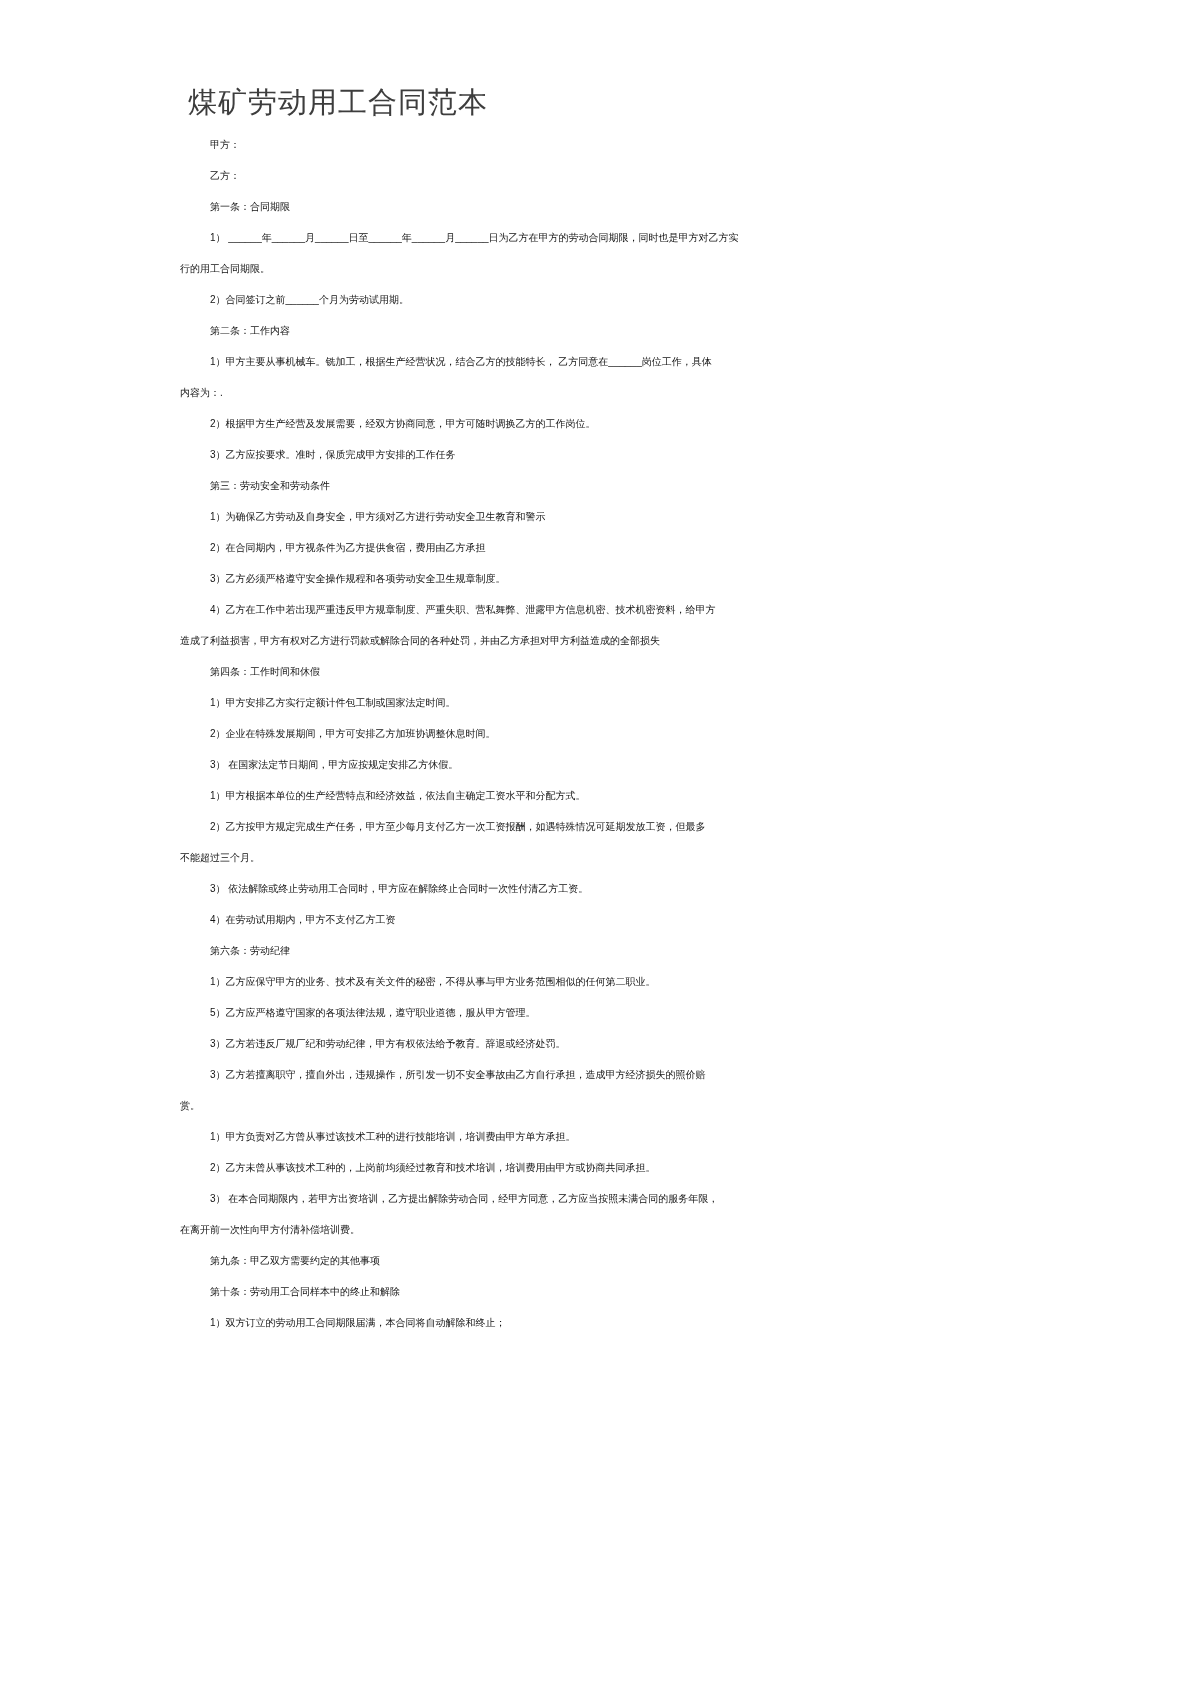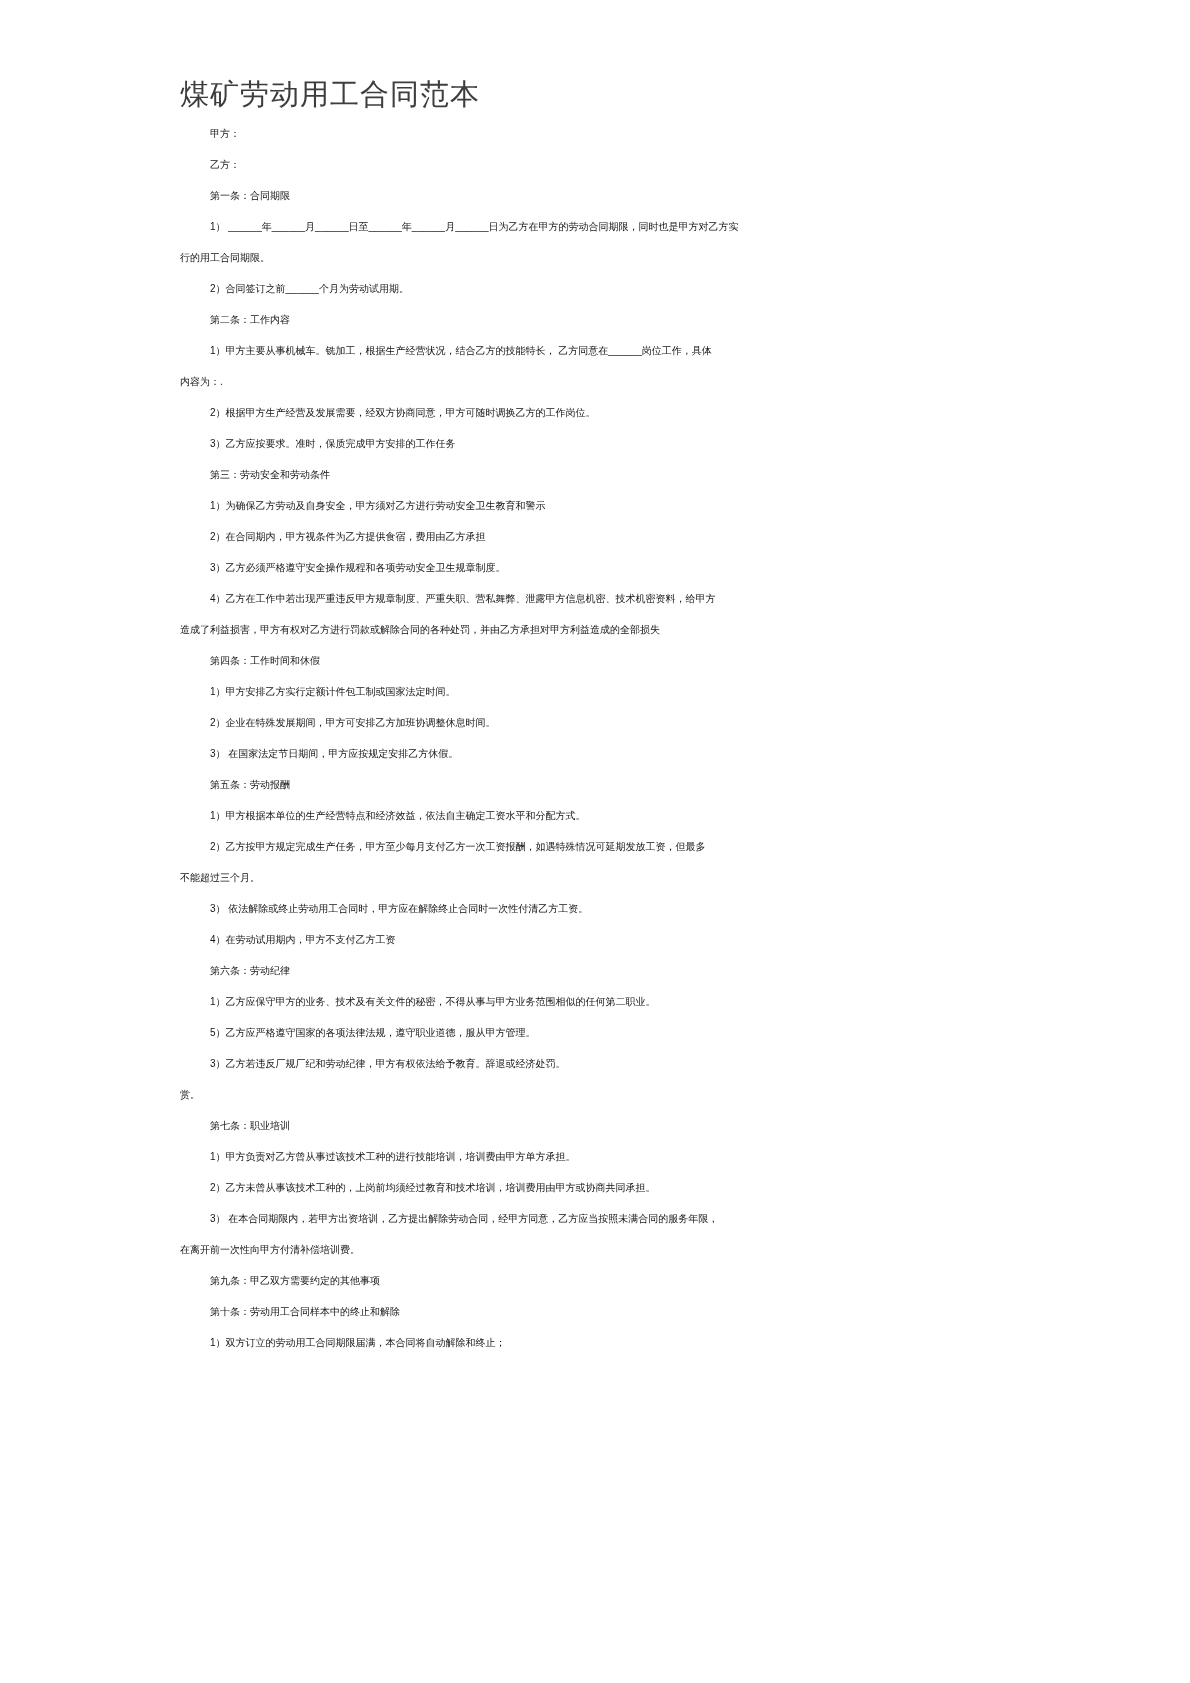--- a/index.html
+++ b/index.html
@@ -17,21 +17,21 @@
     height: 1683px;
     background: #ffffff;
   }
   .doc {
     position: absolute;
     left: 180px;
     top: 0;
     width: 835px;
   }
   .doc-title {
-    margin: 0;
+    margin: 8px;
     padding-top: 75px;
     font-family: "Liberation Serif", "DejaVu Serif", serif;
     font-weight: 400;
     font-size: 29px;
     line-height: 38px;
     color: #3d3d3d;
     letter-spacing: 1px;
     white-space: pre;
   }
   .doc-body {
@@ -69,32 +69,31 @@
         <div class="line indent">第三：劳动安全和劳动条件</div>
         <div class="line indent">1）为确保乙方劳动及自身安全，甲方须对乙方进行劳动安全卫生教育和警示</div>
         <div class="line indent">2）在合同期内，甲方视条件为乙方提供食宿，费用由乙方承担</div>
         <div class="line indent">3）乙方必须严格遵守安全操作规程和各项劳动安全卫生规章制度。</div>
         <div class="line indent">4）乙方在工作中若出现严重违反甲方规章制度、严重失职、营私舞弊、泄露甲方信息机密、技术机密资料，给甲方</div>
         <div class="line">造成了利益损害，甲方有权对乙方进行罚款或解除合同的各种处罚，并由乙方承担对甲方利益造成的全部损失</div>
         <div class="line indent">第四条：工作时间和休假</div>
         <div class="line indent">1）甲方安排乙方实行定额计件包工制或国家法定时间。</div>
         <div class="line indent">2）企业在特殊发展期间，甲方可安排乙方加班协调整休息时间。</div>
         <div class="line indent">3） 在国家法定节日期间，甲方应按规定安排乙方休假。</div>
-        <div class="line indent">第五条：劳动报酬</div>
         <div class="line indent">1）甲方根据本单位的生产经营特点和经济效益，依法自主确定工资水平和分配方式。</div>
         <div class="line indent">2）乙方按甲方规定完成生产任务，甲方至少每月支付乙方一次工资报酬，如遇特殊情况可延期发放工资，但最多</div>
         <div class="line">不能超过三个月。</div>
         <div class="line indent">3） 依法解除或终止劳动用工合同时，甲方应在解除终止合同时一次性付清乙方工资。</div>
         <div class="line indent">4）在劳动试用期内，甲方不支付乙方工资</div>
         <div class="line indent">第六条：劳动纪律</div>
         <div class="line indent">1）乙方应保守甲方的业务、技术及有关文件的秘密，不得从事与甲方业务范围相似的任何第二职业。</div>
         <div class="line indent">5）乙方应严格遵守国家的各项法律法规，遵守职业道德，服从甲方管理。</div>
         <div class="line indent">3）乙方若违反厂规厂纪和劳动纪律，甲方有权依法给予教育。辞退或经济处罚。</div>
+        <div class="line indent">3）乙方若擅离职守，擅自外出，违规操作，所引发一切不安全事故由乙方自行承担，造成甲方经济损失的照价赔</div>
         <div class="line">赏。</div>
-        <div class="line indent">第七条：职业培训</div>
         <div class="line indent">1）甲方负责对乙方曾从事过该技术工种的进行技能培训，培训费由甲方单方承担。</div>
         <div class="line indent">2）乙方未曾从事该技术工种的，上岗前均须经过教育和技术培训，培训费用由甲方或协商共同承担。</div>
         <div class="line indent">3） 在本合同期限内，若甲方出资培训，乙方提出解除劳动合同，经甲方同意，乙方应当按照未满合同的服务年限，</div>
         <div class="line">在离开前一次性向甲方付清补偿培训费。</div>
         <div class="line indent">第九条：甲乙双方需要约定的其他事项</div>
         <div class="line indent">第十条：劳动用工合同样本中的终止和解除</div>
         <div class="line indent">1）双方订立的劳动用工合同期限届满，本合同将自动解除和终止；</div>
     </div>
   </div>
 </div>

